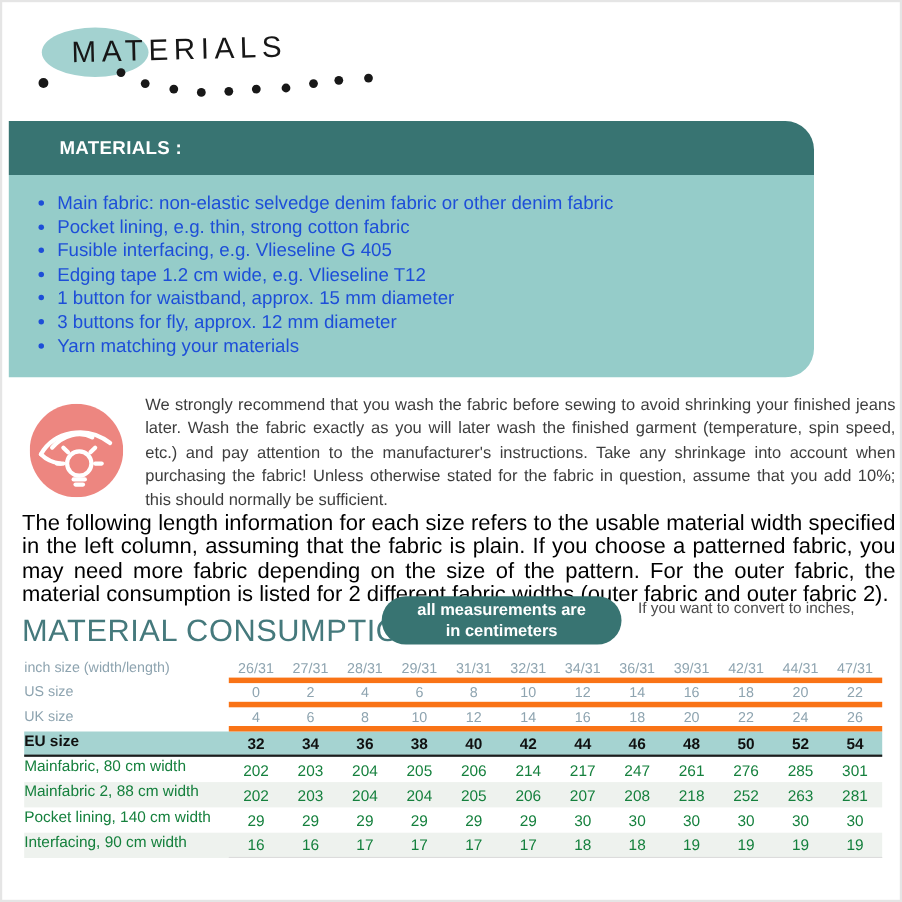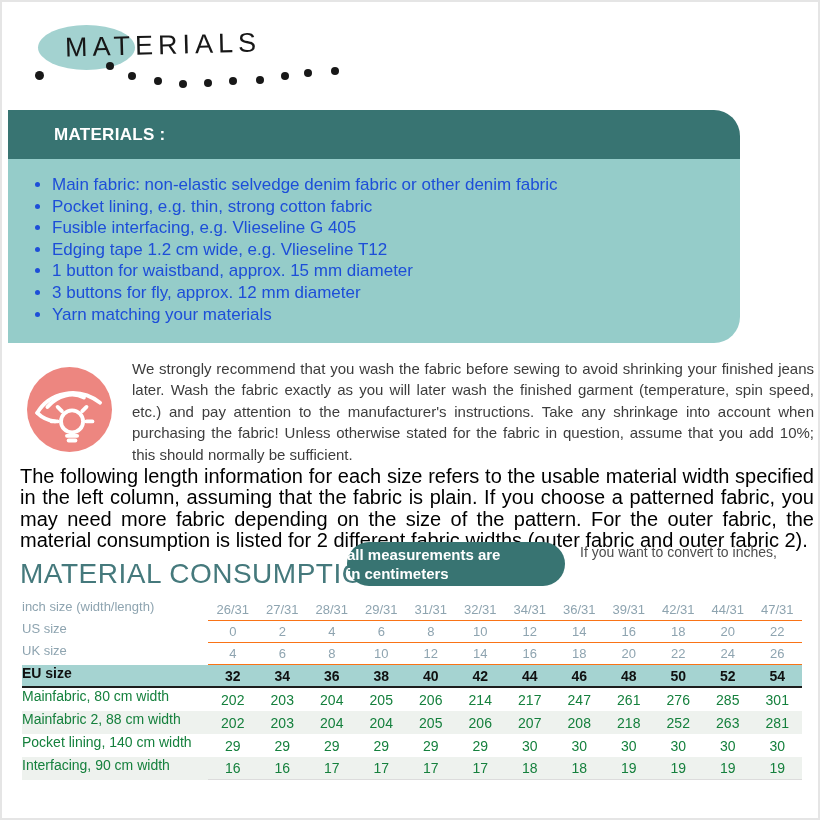--- a/index.html
+++ b/index.html
@@ -51,36 +51,36 @@
   }
 
   
   .mc-heading {
     position: absolute; left: 18px; top: 556px;
     font-size: 28px; color: #45797c; letter-spacing: .5px;
   }
   .cm-badge {
     position: absolute; left: 345px; top: 540px; width: 218px; height: 44px;
     background: #387472; border-radius: 22px;
-    display: flex; flex-direction: column; align-items: flex-start; justify-content: center;
+    display: flex; flex-direction: column; align-items: center; justify-content: center;
     color: #ffffff; font-weight: bold; font-size: 15px; line-height: 19px;
   }
   .convert-note {
     position: absolute; left: 578px; top: 541px;
     font-size: 14px; line-height: 19.5px; color: #4d4d4d;
   }
 
   
   .size-table { position: absolute; left: 20px; top: 597px; width: 780px; }
   .t-row { display: flex; }
   .t-lbl { width: 186px; flex: none; }
   .t-vals { flex: 1; display: flex; align-self: stretch; align-items: center; }
   .t-cell { flex: 1; text-align: center; }
   .t-hdr { height: 22px; color: #8ea4b0; font-size: 13px; }
-  .t-hdr .t-vals { border-bottom: 1px solid #f97316; }
+  .t-hdr .t-vals { border-bottom: 5px solid #f97316; }
   .t-eu {
     height: 23px; background: #a5d3d1; border-bottom: 2px solid #1d1d1d;
     color: #101010; font-weight: bold; font-size: 14px;
   }
   .t-data { height: 23px; color: #15803d; font-size: 14px; }
   .t-data.alt { background: #eef2ee; }
   .t-data.last .t-vals { border-bottom: 1px solid #dcdcdc; }
 </style>
 </head>
 <body>

